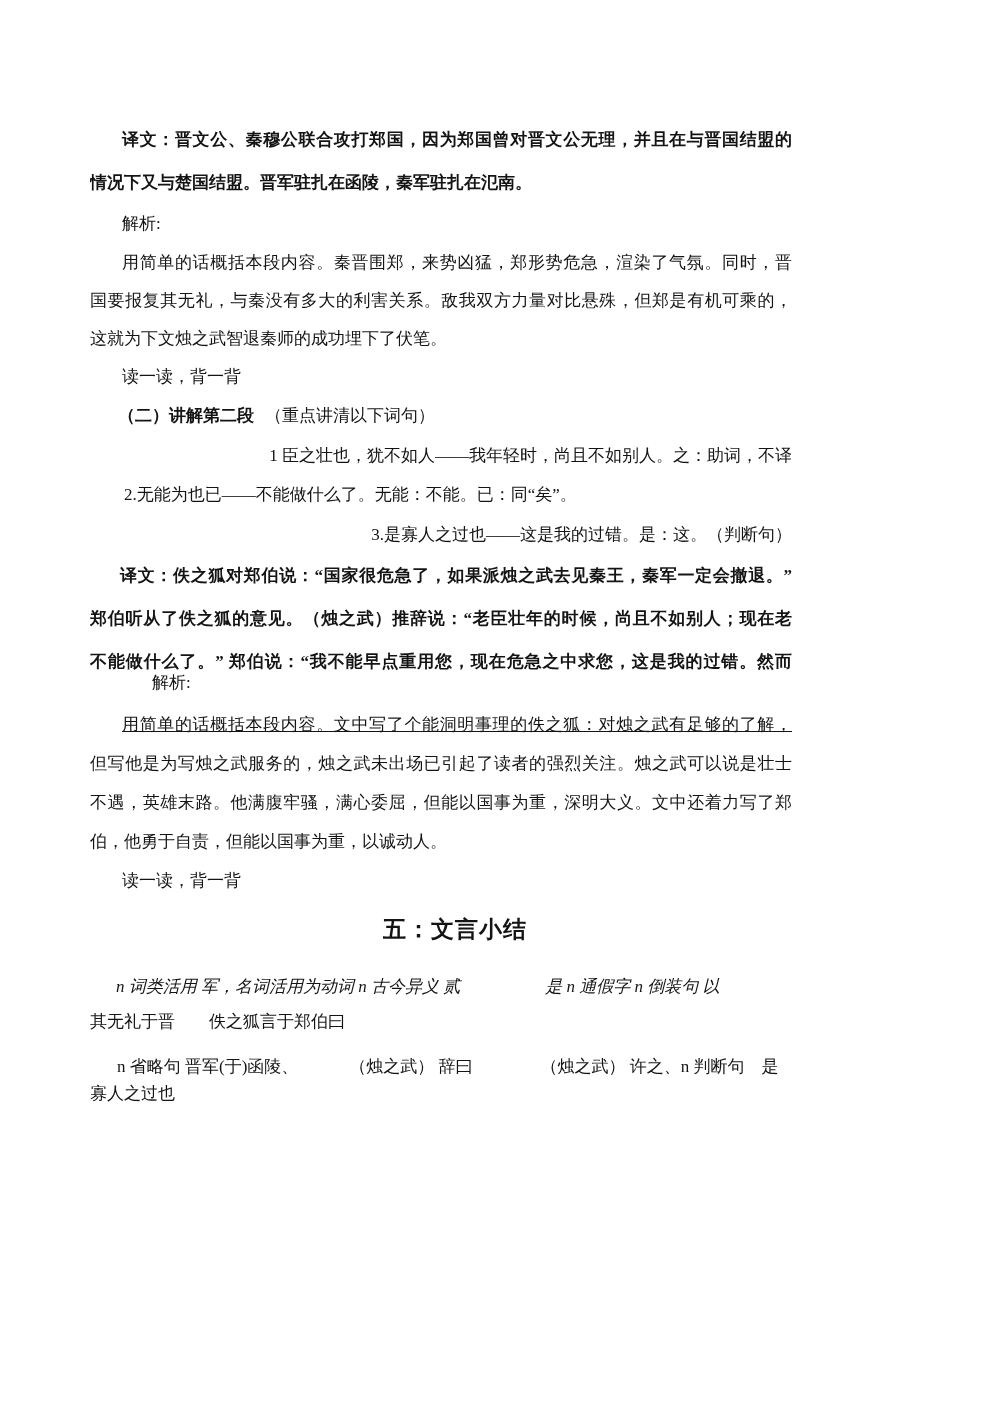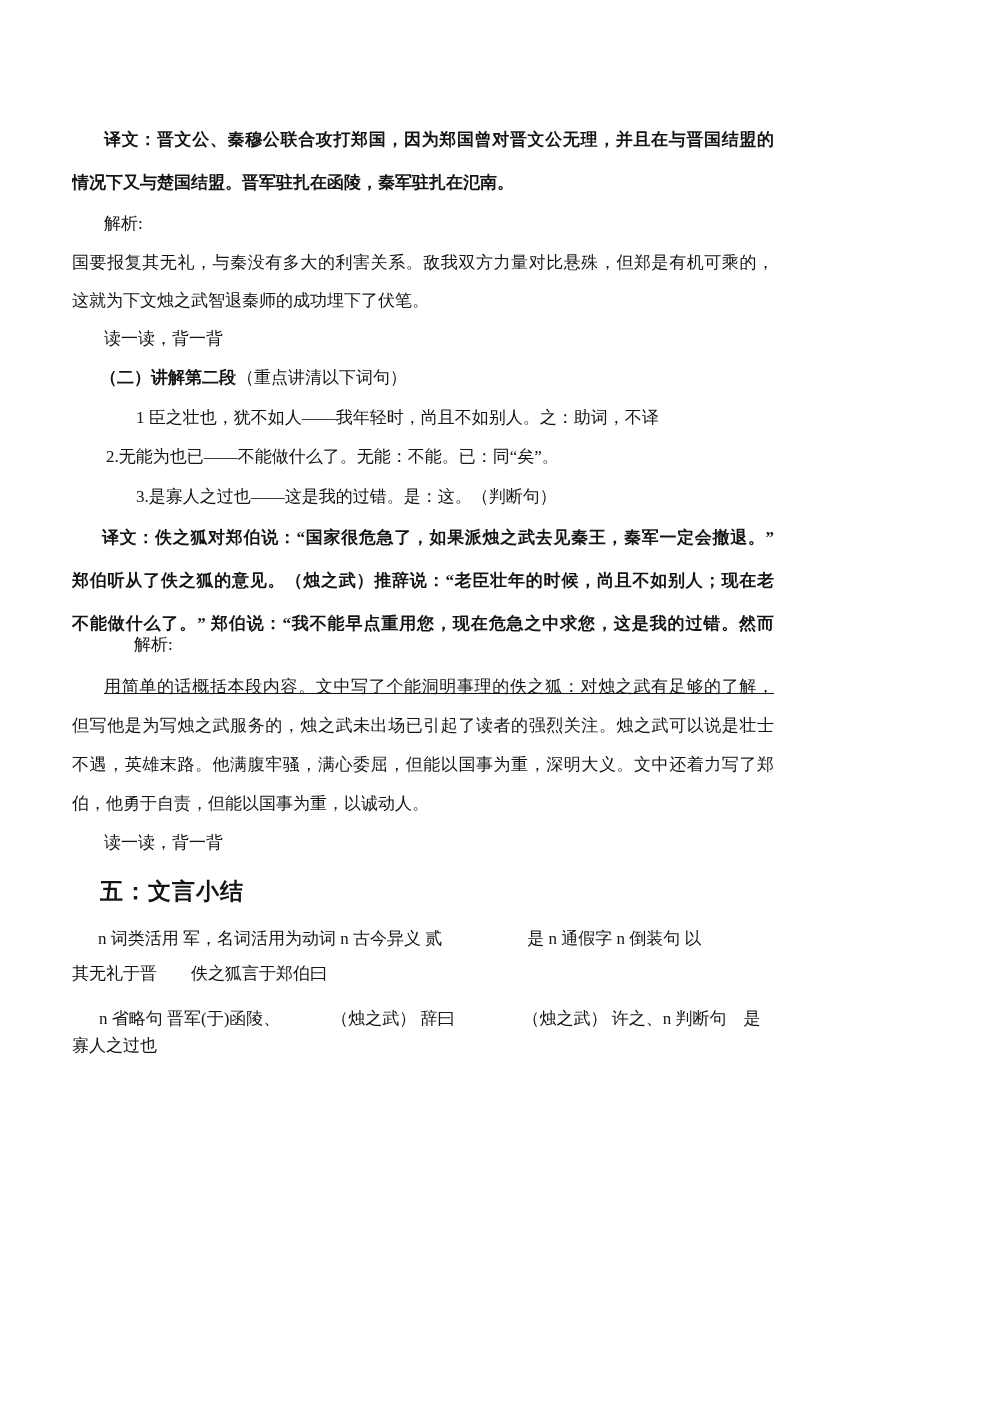--- a/index.html
+++ b/index.html
@@ -12,21 +12,21 @@
     height: 1414px;
     font-family: "Liberation Serif", "DejaVu Serif", serif;
     color: #141414;
     overflow: hidden;
   }
   .page {
     position: relative;
     box-sizing: border-box;
     width: 808px;
     height: 1414px;
-    padding: 118px 148px 0 72px;
+    padding: 118px 148px 0 90px;
   }
   
   .ln {
     width: 702px;
     font-size: 17px;
     text-align: left;
     overflow: hidden;
     white-space: normal;
   }
   
@@ -35,51 +35,52 @@
     text-align-last: justify;
   }
   .b { font-weight: 700; }
   .fs23 { font-size: 23px; letter-spacing: 1px; }
 
   .lh43 { line-height: 43px; height: 43px; }
   .lh40 { line-height: 40px; height: 40px; }
   .lh39 { line-height: 39px; height: 39px; }
   .lh38 { line-height: 38px; height: 38px; }
   .lh35 { line-height: 35px; height: 35px; }
-  .lh46 { line-height: 46px; height: 46px; }
+  .lh46 { line-height: 46px; height: 46px; text-align: center; }
   .lh27 { line-height: 27px; height: 27px; }
   .lh26 { line-height: 26px; height: 26px; }
 
   .ind26 { text-indent: 26px; }
   .ind27 { text-indent: 27px; }
   .ind28 { text-indent: 28px; }
   .ind30 { text-indent: 30px; }
   .ind32 { text-indent: 32px; }
   .ind34 { text-indent: 34px; }
   .ind62 { text-indent: 62px; }
-  .ind64 { text-indent: 64px; }
+  .ind64 { text-indent: 64px; text-align: right; }
 
   .mt6  { margin-top: 6px; }
-  .mt4  { margin-top: 6px; }
+  .mt4  { margin-top: 16px; font-style: italic; }
   .mt7  { margin-top: 14px; }
   .mt9  { margin-top: 9px; text-decoration: underline; }
   .mtm13 { margin-top: -13px; }
 
-  .note { margin-left: 1px; }
+  .note { margin-left: 11px; }
 </style>
 </head>
 <body>
 
 <div class="page">
 
   <div class="ln b just lh43 ind32">译文：晋文公、秦穆公联合攻打郑国，因为郑国曾对晋文公无理，并且在与晋国结盟的</div>
   <div class="ln b lh43">情况下又与楚国结盟。晋军驻扎在函陵，秦军驻扎在氾南。</div>
 
   <div class="ln lh40 ind32">解析:</div>
 
+  <div class="ln just lh38 ind32">用简单的话概括本段内容。秦晋围郑，来势凶猛，郑形势危急，渲染了气氛。同时，晋</div>
   <div class="ln just lh38">国要报复其无礼，与秦没有多大的利害关系。敌我双方力量对比悬殊，但郑是有机可乘的，</div>
   <div class="ln lh38">这就为下文烛之武智退秦师的成功埋下了伏笔。</div>
 
   <div class="ln lh38 ind32">读一读，背一背</div>
 
   <div class="ln lh40 ind28"><span class="b">（二）讲解第二段</span><span class="note">（重点讲清以下词句）</span></div>
 
   <div class="ln lh39 ind64">1 臣之壮也，犹不如人——我年轻时，尚且不如别人。之：助词，不译</div>
   <div class="ln lh40 ind34">2.无能为也已——不能做什么了。无能：不能。已：同“矣”。</div>
   <div class="ln lh39 ind64">3.是寡人之过也——这是我的过错。是：这。（判断句）</div>

